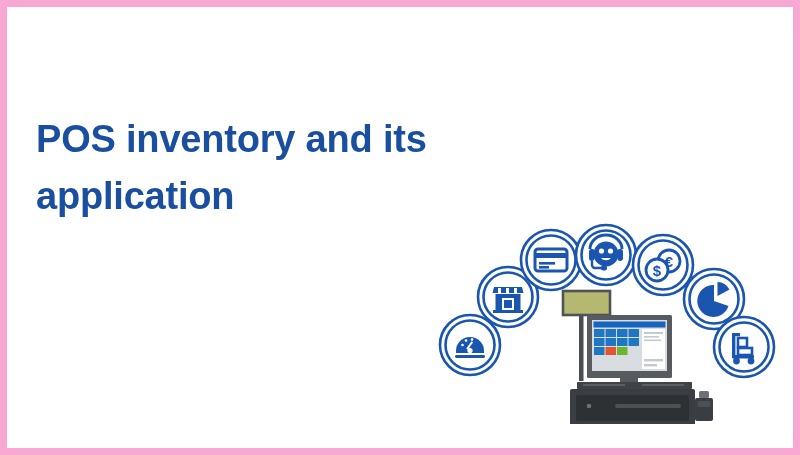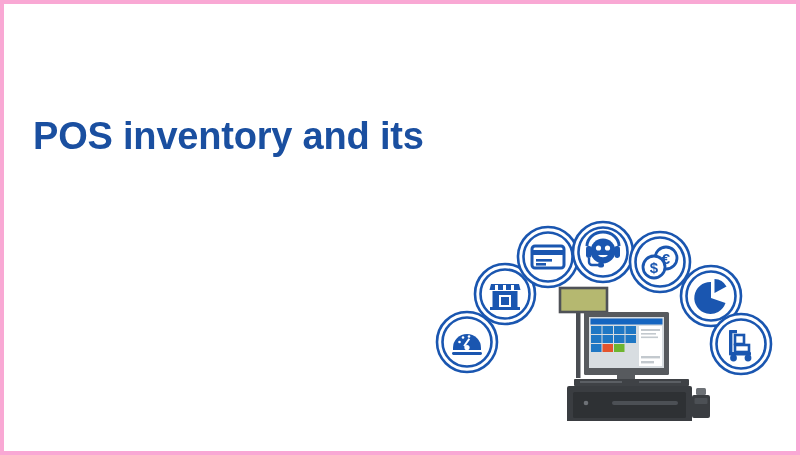--- a/index.html
+++ b/index.html
@@ -10,21 +10,21 @@
   body {
     font-family: "Liberation Sans", sans-serif;
   }
 
   #slide {
     position: relative;
     width: 800px;
     height: 455px;
     box-sizing: border-box;
     background: #ffffff;
-    border: 4px solid #f9a8d4;
+    border: 7px solid #f9a8d4;
     overflow: hidden;
   }
 
   
   #title-block {
     position: absolute;
     left: 29px;
     top: 104px;
     width: 470px;
   }
@@ -52,20 +52,21 @@
     height: 205px;
   }
 </style>
 </head>
 <body>
 
 <div id="slide">
 
   <div id="title-block">
     <div class="title-line">POS inventory and its</div>
+    <div class="title-line">application</div>
   </div>
 
   <div id="illustration">
     <svg viewBox="0 0 350 205" xmlns="http://www.w3.org/2000/svg">
 
       <defs>
 
         <g id="ring">
           <circle cx="0" cy="0" r="30" fill="#ffffff" stroke="#1a56b0" stroke-width="2.6"></circle>
           <circle cx="0" cy="0" r="24.5" fill="#ffffff" stroke="#1a56b0" stroke-width="2.6"></circle>

